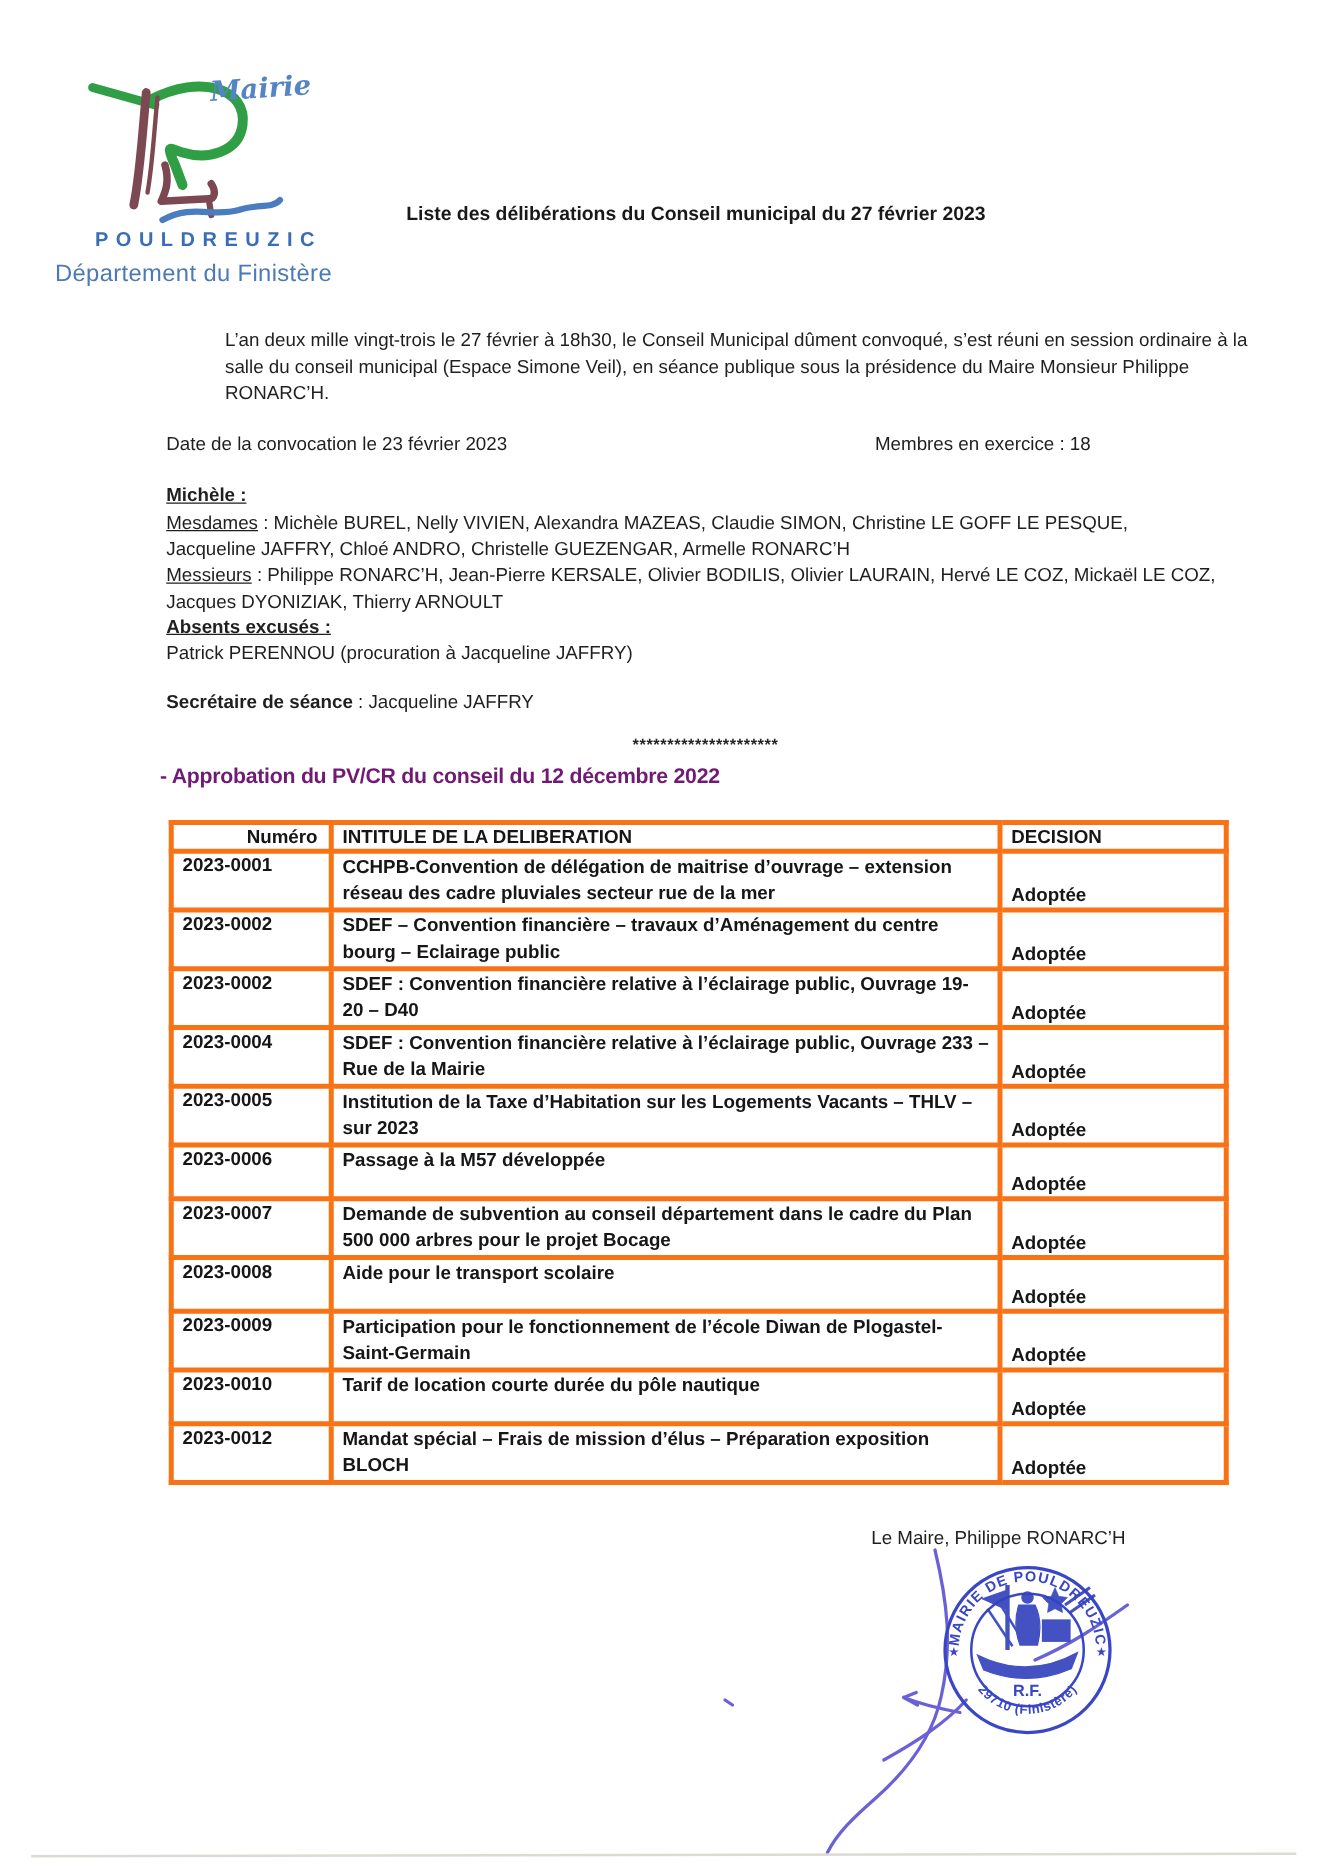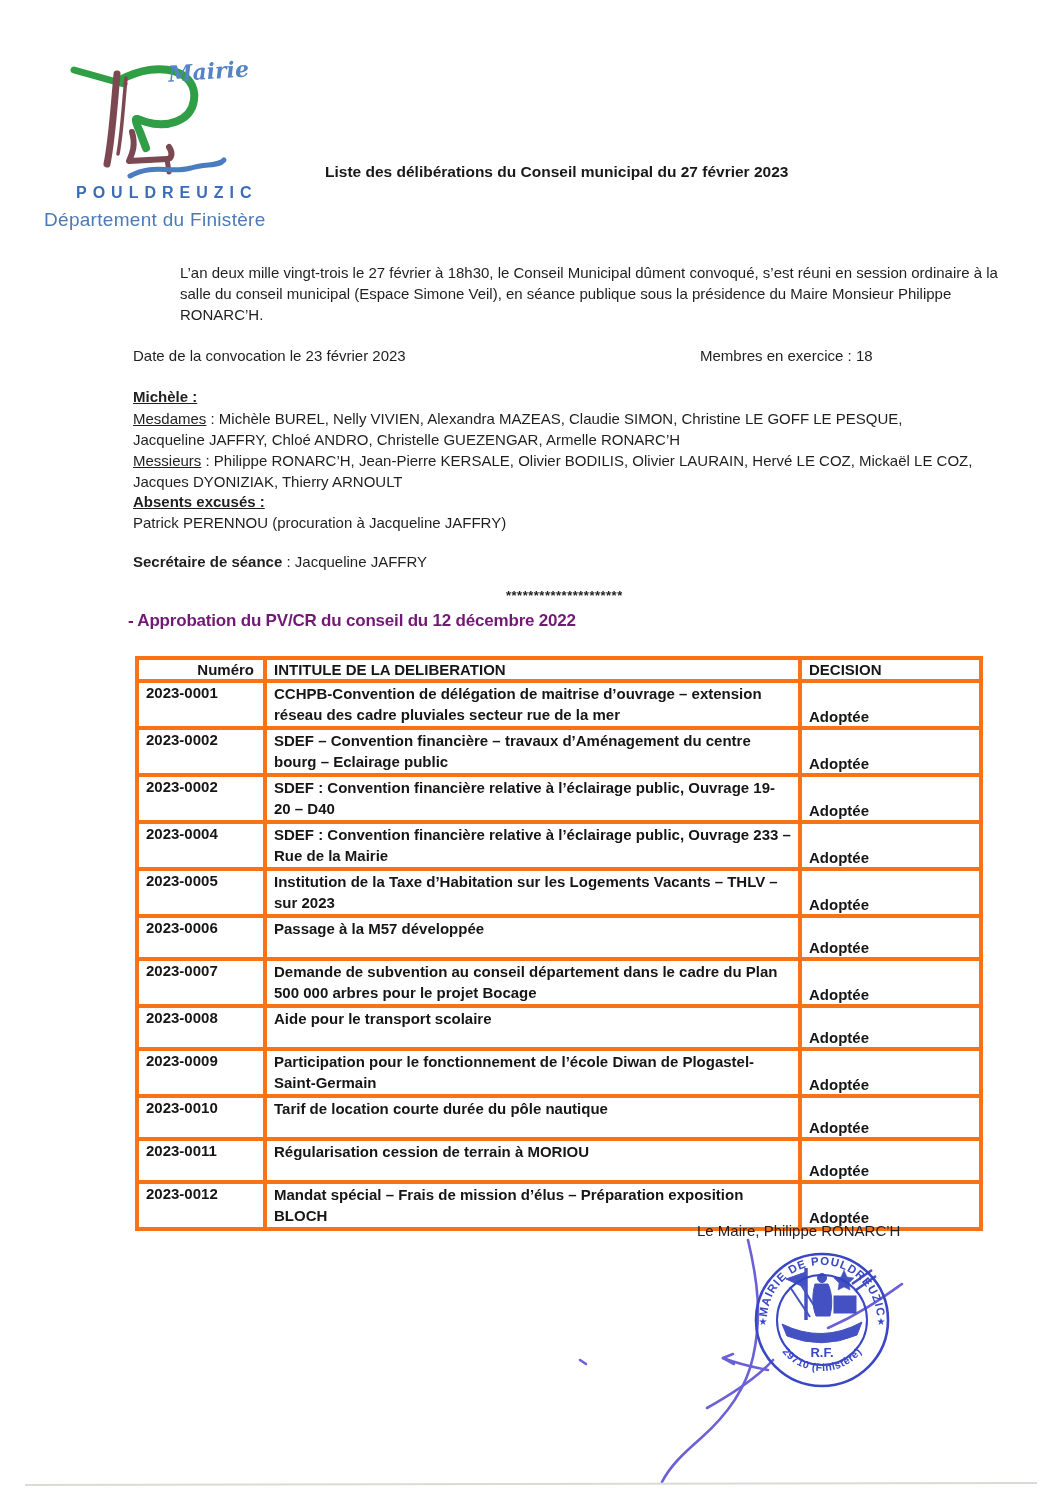--- a/index.html
+++ b/index.html
@@ -161,25 +161,20 @@
           <td class="col-decision">Adoptée</td>
         </tr>
         <tr>
           <td class="col-numero">2023-0009</td>
           <td class="col-intitule">Participation pour le fonctionnement de l’école Diwan de Plogastel-Saint-Germain</td>
           <td class="col-decision">Adoptée</td>
         </tr>
         <tr>
           <td class="col-numero">2023-0010</td>
           <td class="col-intitule">Tarif de location courte durée du pôle nautique</td>
-          <td class="col-decision">Adoptée</td>
-        </tr>
-        <tr>
-          <td class="col-numero">2023-0011</td>
-          <td class="col-intitule">Régularisation cession de terrain à MORIOU</td>
           <td class="col-decision">Adoptée</td>
         </tr>
         <tr>
           <td class="col-numero">2023-0012</td>
           <td class="col-intitule">Mandat spécial – Frais de mission d’élus – Préparation exposition BLOCH</td>
           <td class="col-decision">Adoptée</td>
         </tr>
       </tbody>
   </table>
 </div>

